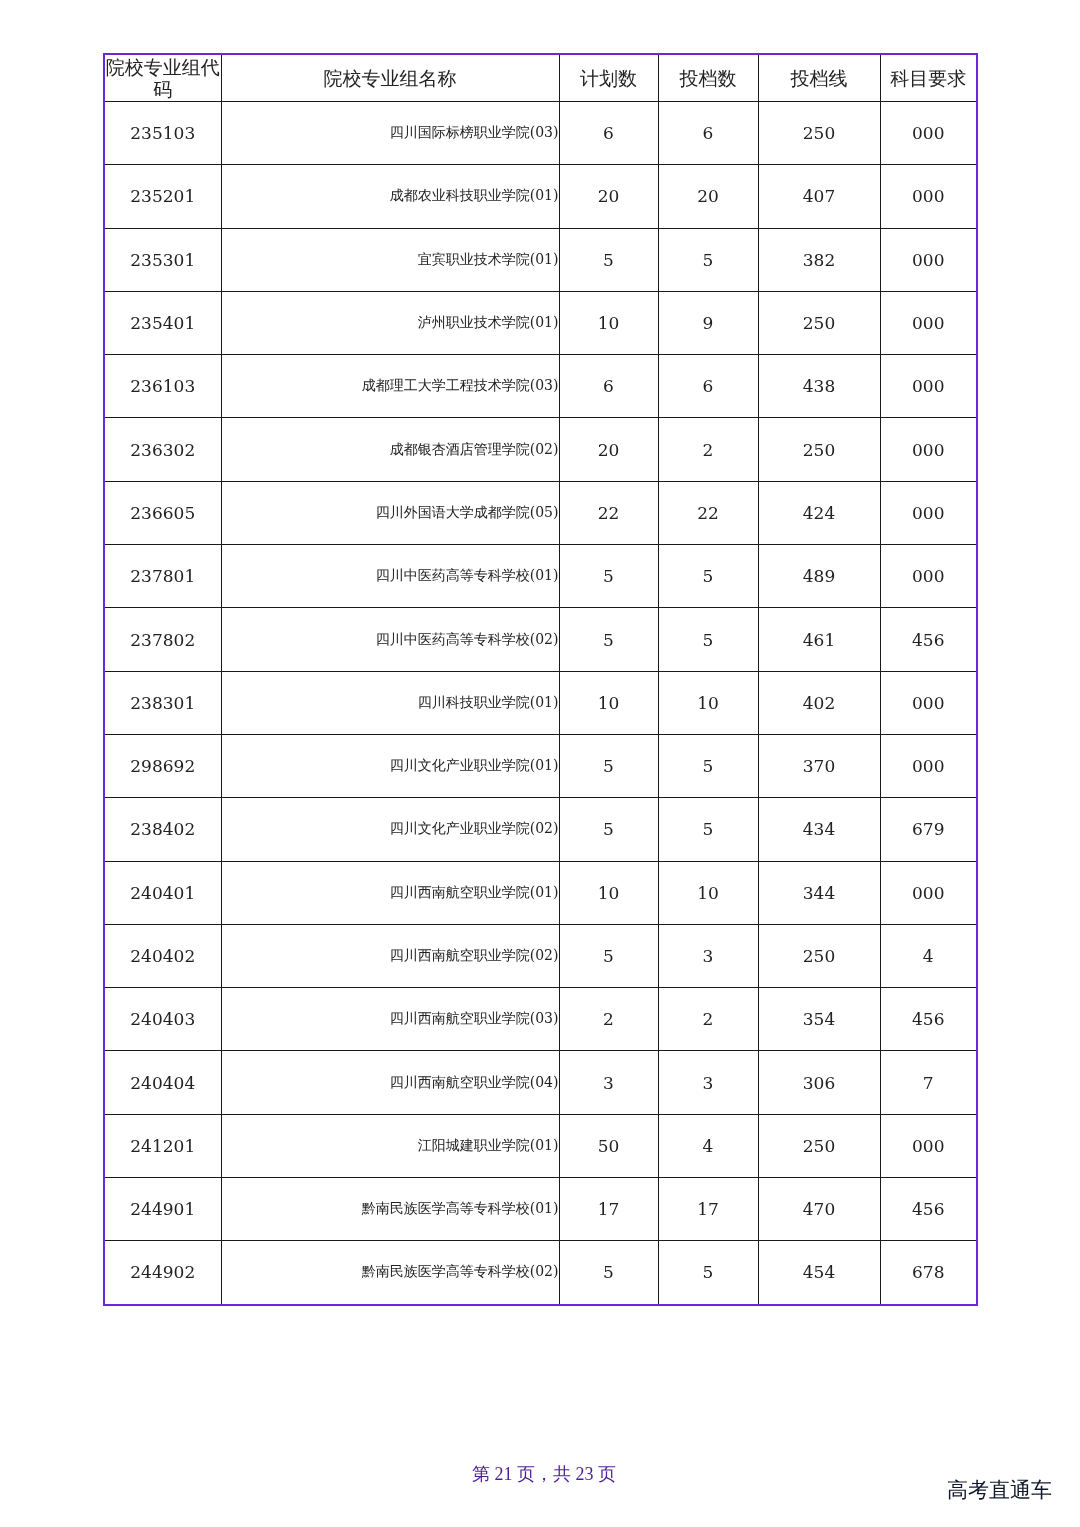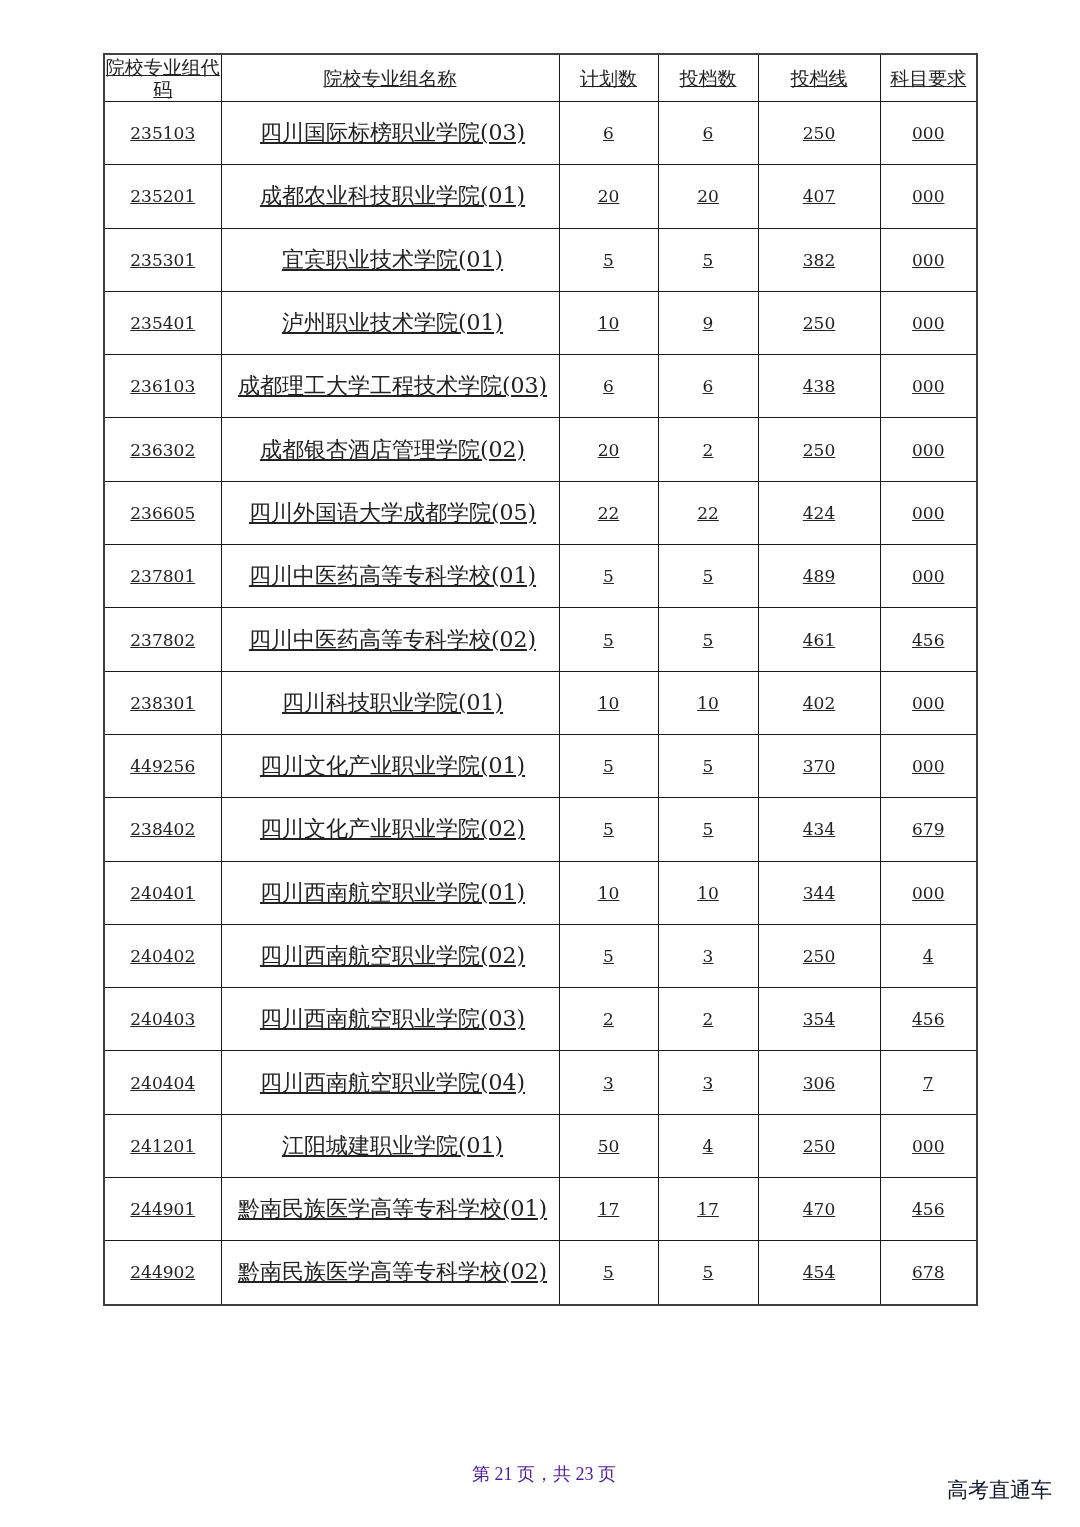--- a/index.html
+++ b/index.html
@@ -3,22 +3,22 @@
 <meta charset="utf-8">
 <style>
   html, body { margin: 0; padding: 0; background: #ffffff; }
   body { width: 1080px; height: 1527px; position: relative; overflow: hidden;
          font-family: "DejaVu Serif", "Liberation Serif", serif; color: #222; }
   .sheet { position: absolute; left: 103px; top: 53px; width: 873px; }
   table { border-collapse: collapse; width: 873px; table-layout: fixed; }
   th, td { border: 1.5px solid #1a1a1a; text-align: center; padding: 0; }
   th { height: 46px; font-weight: normal; font-size: 19px; line-height: 22px; }
   td { height: 62.3px; font-size: 17px; }
-  td.name { text-align: center; padding-left: 5px; font-size: 22px; }
-  table { border: 2px solid #404040; text-decoration: underline; }
+  td.name { text-align: right; padding-left: 5px; font-size: 14px; }
+  table { border: 2px solid #6d28d9; }
   .footer { position: absolute; top: 1462px; left: 4px; width: 1080px; text-align: center;
             font-size: 18px; color: #4c1d95; font-family: Liberation Serif, serif; }
   .watermark { position: absolute; top: 1476px; right: 28px; font-size: 21px;
                color: #0f172a; font-family: "DejaVu Sans", "Liberation Sans", sans-serif; }
 </style>
 </head>
 <body>
 
 <div class="sheet">
   <table>
@@ -115,21 +115,21 @@
         </tr>
         <tr>
           <td>238301</td>
           <td class="name">四川科技职业学院(01)</td>
           <td>10</td>
           <td>10</td>
           <td>402</td>
           <td>000</td>
         </tr>
         <tr>
-          <td>449256</td>
+          <td>298692</td>
           <td class="name">四川文化产业职业学院(01)</td>
           <td>5</td>
           <td>5</td>
           <td>370</td>
           <td>000</td>
         </tr>
         <tr>
           <td>238402</td>
           <td class="name">四川文化产业职业学院(02)</td>
           <td>5</td>

